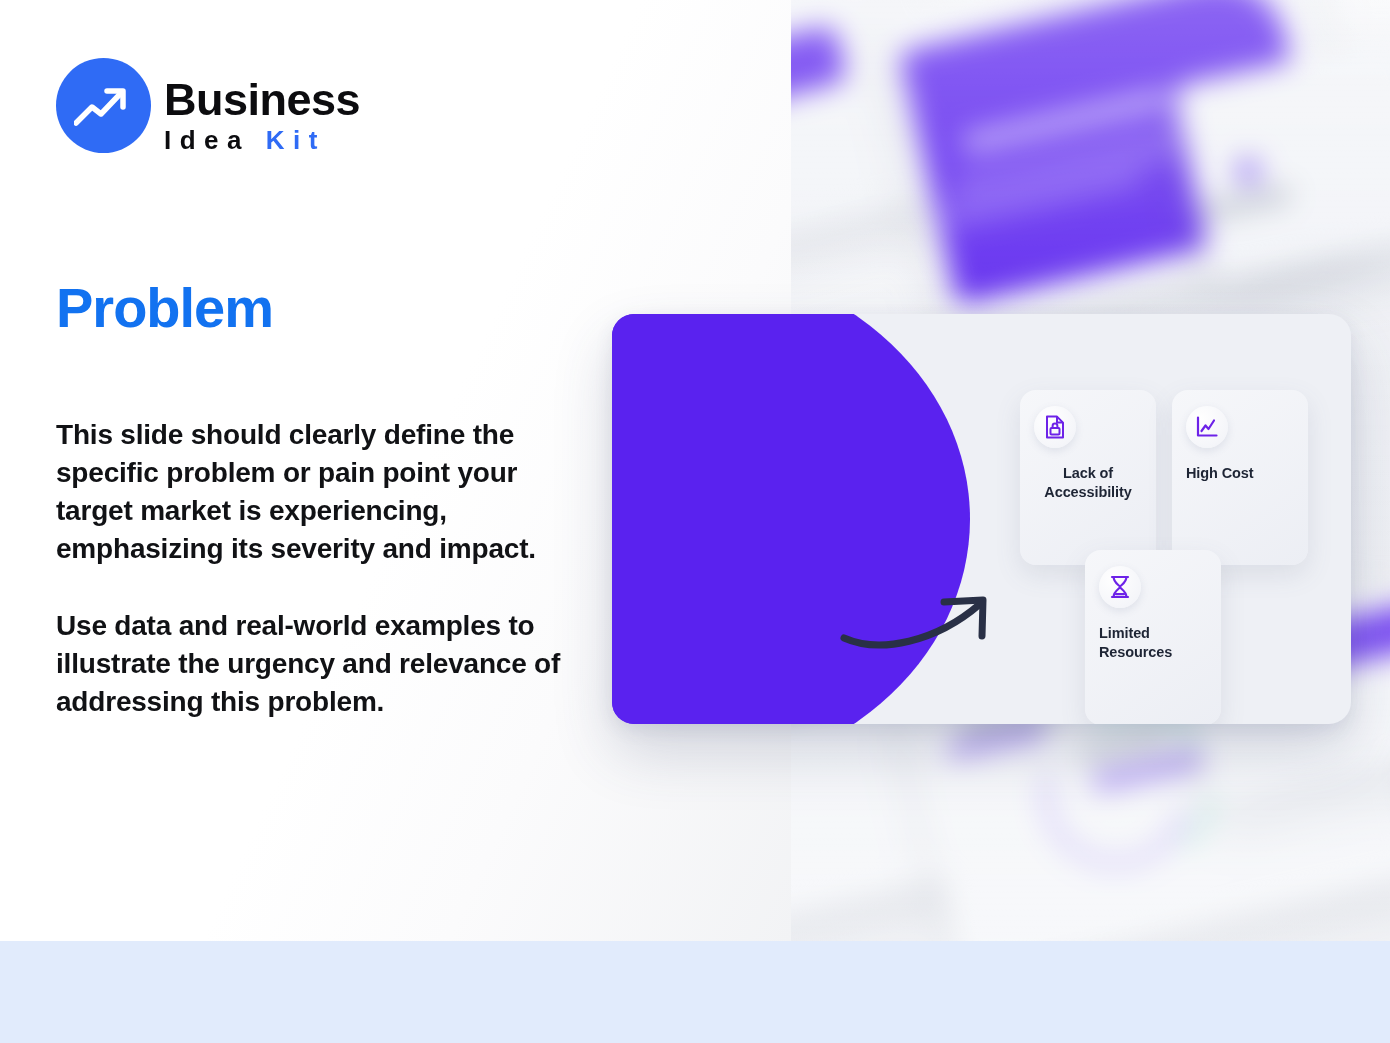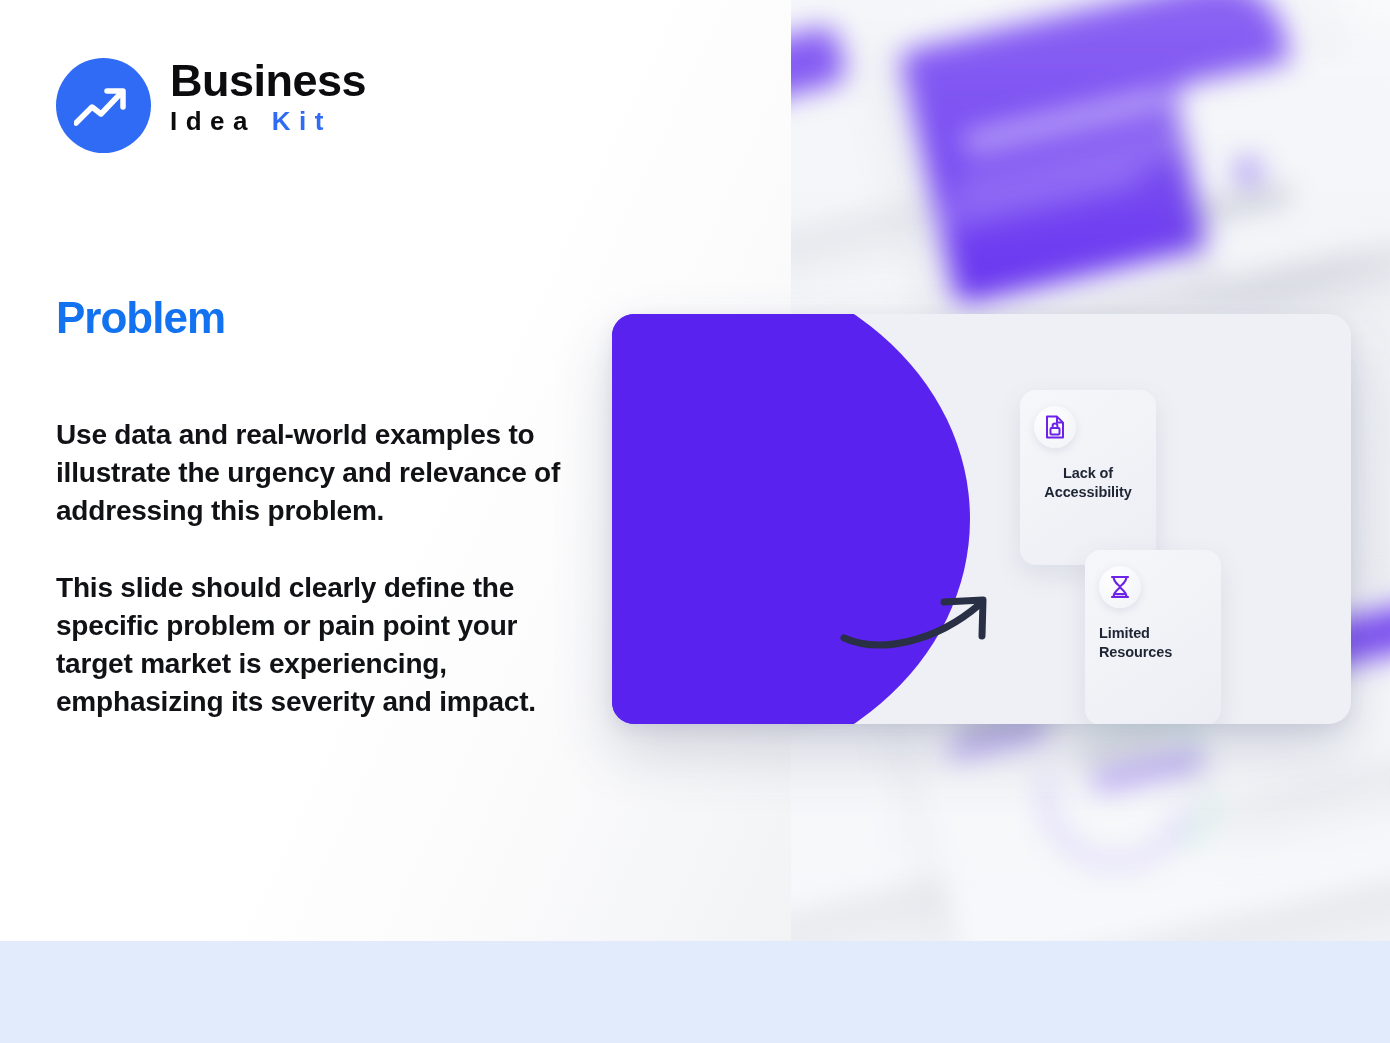--- a/index.html
+++ b/index.html
@@ -102,42 +102,42 @@
 
   
   .left-panel {
     position:absolute; left:0; top:0;
     width:791px; height:941px;
     background:linear-gradient(115deg,#ffffff 0%,#ffffff 52%,#fbfbfc 72%,#f2f3f5 100%);
   }
 
   .logo-wrap {
     position:absolute; left:56px; top:58px;
-    display:flex; align-items:flex-start; gap:19px;
+    display:flex; align-items:flex-end; gap:13px;
   }
   .logo-mark {
     width:95px; height:95px; border-radius:50%;
     background:#2f6bf5;
     display:flex; align-items:center; justify-content:center;
     flex:0 0 auto;
   }
   .logo-text { display:flex; flex-direction:column; line-height:1; }
   .logo-line1 {
     font-size:45px; font-weight:bold; color:#0c0c0f;
     letter-spacing:-.5px;
   }
   .logo-line2 {
     font-size:26px; font-weight:bold; color:#0c0c0f;
     letter-spacing:8.5px; margin-top:5px;
   }
   .logo-kit { color:#2f6bf5; }
 
   .page-title {
-    position:absolute; left:56px; top:296px;
-    font-size:44px; font-weight:bold; color:#1272f0;
+    position:absolute; left:56px; top:280px;
+    font-size:56px; font-weight:bold; color:#1272f0;
     letter-spacing:-1px; line-height:1;
   }
 
   .body-copy {
     position:absolute; left:56px; top:416px; width:510px;
   }
   .body-copy p {
     font-size:28px; font-weight:bold; color:#111215;
     line-height:1.36; letter-spacing:-.2px;
   }
@@ -264,22 +264,22 @@
       </div>
       <div class="logo-text">
         <div class="logo-line1">Business</div>
         <div class="logo-line2"><span>Idea</span> <span class="logo-kit">Kit</span></div>
       </div>
     </div>
 
     <div class="page-title">Problem</div>
 
     <div class="body-copy">
+      <p>This slide should clearly define the specific problem or pain point your target market is experiencing, emphasizing its severity and impact.</p>
       <p>Use data and real-world examples to illustrate the urgency and relevance of addressing this problem.</p>
-      <p>This slide should clearly define the specific problem or pain point your target market is experiencing, emphasizing its severity and impact.</p>
     </div>
   </div>
 
   <div class="slide-card">
     <div class="slide-purple-square"></div>
     <div class="slide-purple-blob"></div>
 
 
     <div class="curve-arrow">
       <svg width="164" height="64" viewBox="0 0 164 64" aria-hidden="true">
@@ -293,20 +293,29 @@
         <svg width="22" height="24" viewBox="0 0 22 24" aria-hidden="true">
           <path d="M3 1.6 h10 l6 6 v14.8 h-16 z" fill="none" stroke="#6d22e8" stroke-width="2" stroke-linejoin="round"></path>
           <path d="M13 1.6 v6 h6" fill="none" stroke="#6d22e8" stroke-width="2" stroke-linejoin="round"></path>
           <rect x="6.5" y="13" width="9" height="6.4" rx="1" fill="none" stroke="#6d22e8" stroke-width="2"></rect>
           <path d="M8.6 13 v-2.1 a2.4 2.4 0 0 1 4.8 0 V13" fill="none" stroke="#6d22e8" stroke-width="2"></path>
         </svg>
       </div>
       <div class="feature-label">Lack of Accessibility</div>
     </div>
 
+    <div class="feature feat-2">
+      <div class="feature-iconwrap">
+        <svg width="24" height="24" viewBox="0 0 24 24" aria-hidden="true">
+          <path d="M3 2.5 V20.5 H21.5" fill="none" stroke="#6d22e8" stroke-width="2.2" stroke-linecap="round" stroke-linejoin="round"></path>
+          <polyline points="6.5,16 10.5,10.5 13.5,14 19,5.5" fill="none" stroke="#6d22e8" stroke-width="2.2" stroke-linecap="round" stroke-linejoin="round"></polyline>
+        </svg>
+      </div>
+      <div class="feature-label">High Cost</div>
+    </div>
 
     <div class="feature feat-3">
       <div class="feature-iconwrap">
         <svg width="22" height="24" viewBox="0 0 22 24" aria-hidden="true">
           <path d="M3 2 H19" stroke="#6d22e8" stroke-width="2.2" stroke-linecap="round"></path>
           <path d="M3 22 H19" stroke="#6d22e8" stroke-width="2.2" stroke-linecap="round"></path>
           <path d="M4.6 2 C4.6 8, 11 10.4, 11 12 C11 13.6, 4.6 16, 4.6 22" fill="none" stroke="#6d22e8" stroke-width="2.2" stroke-linejoin="round"></path>
           <path d="M17.4 2 C17.4 8, 11 10.4, 11 12 C11 13.6, 17.4 16, 17.4 22" fill="none" stroke="#6d22e8" stroke-width="2.2" stroke-linejoin="round"></path>
           <path d="M7 19.2 H15" stroke="#6d22e8" stroke-width="2.2" stroke-linecap="round"></path>
         </svg>

